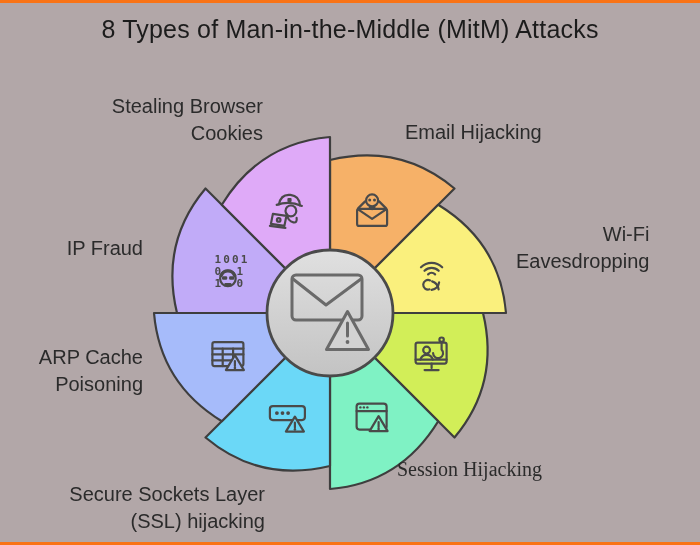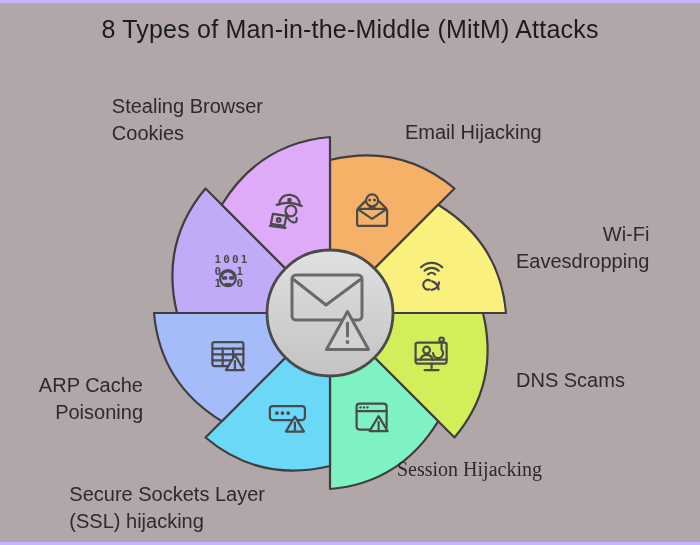--- a/index.html
+++ b/index.html
@@ -1,16 +1,16 @@
 <!DOCTYPE html>
 <html><head>
 <meta charset="utf-8">
 <style>
   html,body{margin:0;padding:0;background:#ffffff;}
-  .stage{position:relative;width:700px;height:545px;background:#c4b5fd;overflow:hidden;
+  .stage{position:relative;width:700px;height:545px;background:#f97316;overflow:hidden;
          font-family:"Liberation Sans","DejaVu Sans",sans-serif;}
   .panel{position:absolute;left:0;right:0;top:3px;bottom:3px;background:#b2a7a8;}
   .title{position:absolute;left:0;right:0;top:15px;text-align:center;
          font-size:25px;font-weight:500;color:#1c1c1c;letter-spacing:.2px;}
   .wheel-svg{position:absolute;left:0;top:0;}
   .seg-label{position:absolute;font-size:20px;line-height:26.5px;color:#2b2b2b;white-space:pre-line;}
   .blade{stroke:#3e3e3e;stroke-width:2.2;stroke-linejoin:round;}
   .ic{stroke:#4a4a4a;stroke-width:2.2;fill:none;stroke-linecap:round;stroke-linejoin:round;}
   .ic .filldark{fill:#4a4a4a;stroke:none;}
   .ic .warn{fill:currentColor;stroke:#4a4a4a;}
@@ -152,21 +152,21 @@
         <use href="#icon-password-warning" x="263.9" y="390.6" style="color: rgb(107, 216, 247);"></use>
         <use href="#icon-table-warning" x="204.4" y="331.1" style="color: rgb(166, 187, 250);"></use>
         <use href="#icon-binary-spy" x="204.4" y="246.9" style="color: rgb(193, 171, 248);"></use>
         <use href="#icon-pirate-laptop" x="263.9" y="187.4" style="color: rgb(223, 170, 248);"></use>
       </g>
   </svg>
 
   <div class="seg-label" style="left:397px;top:119px;margin-left:8px;">Email Hijacking</div>
   <div class="seg-label" style="left:516px;top:221px;text-align:right;">Wi-Fi
 Eavesdropping</div>
-  <div class="seg-label" style="left:516px;top:367px;">DNS Scams</div>
   <div class="seg-label" style="left:397px;top:456px;font-family:Liberation Serif, serif;">Session Hijacking</div>
-  <div class="seg-label" style="right:435px;top:481px;text-align:left;">Secure Sockets Layer
+  <div class="seg-label" style="right:435px;top:481px;text-align:right;">Secure Sockets Layer
 (SSL) hijacking</div>
-  <div class="seg-label" style="right:557px;top:372px;text-align:right;">ARP Cache
+  <div class="seg-label" style="right:557px;top:344px;text-align:right;">ARP Cache
 Poisoning</div>
-  <div class="seg-label" style="right:437px;top:93px;text-align:left;margin-left:24px;">Stealing Browser
+  <div class="seg-label" style="right:557px;top:235px;text-align:right;">IP Fraud</div>
+  <div class="seg-label" style="right:437px;top:93px;text-align:right;margin-left:24px;">Stealing Browser
 Cookies</div>
 </div>
 
 </body></html>

